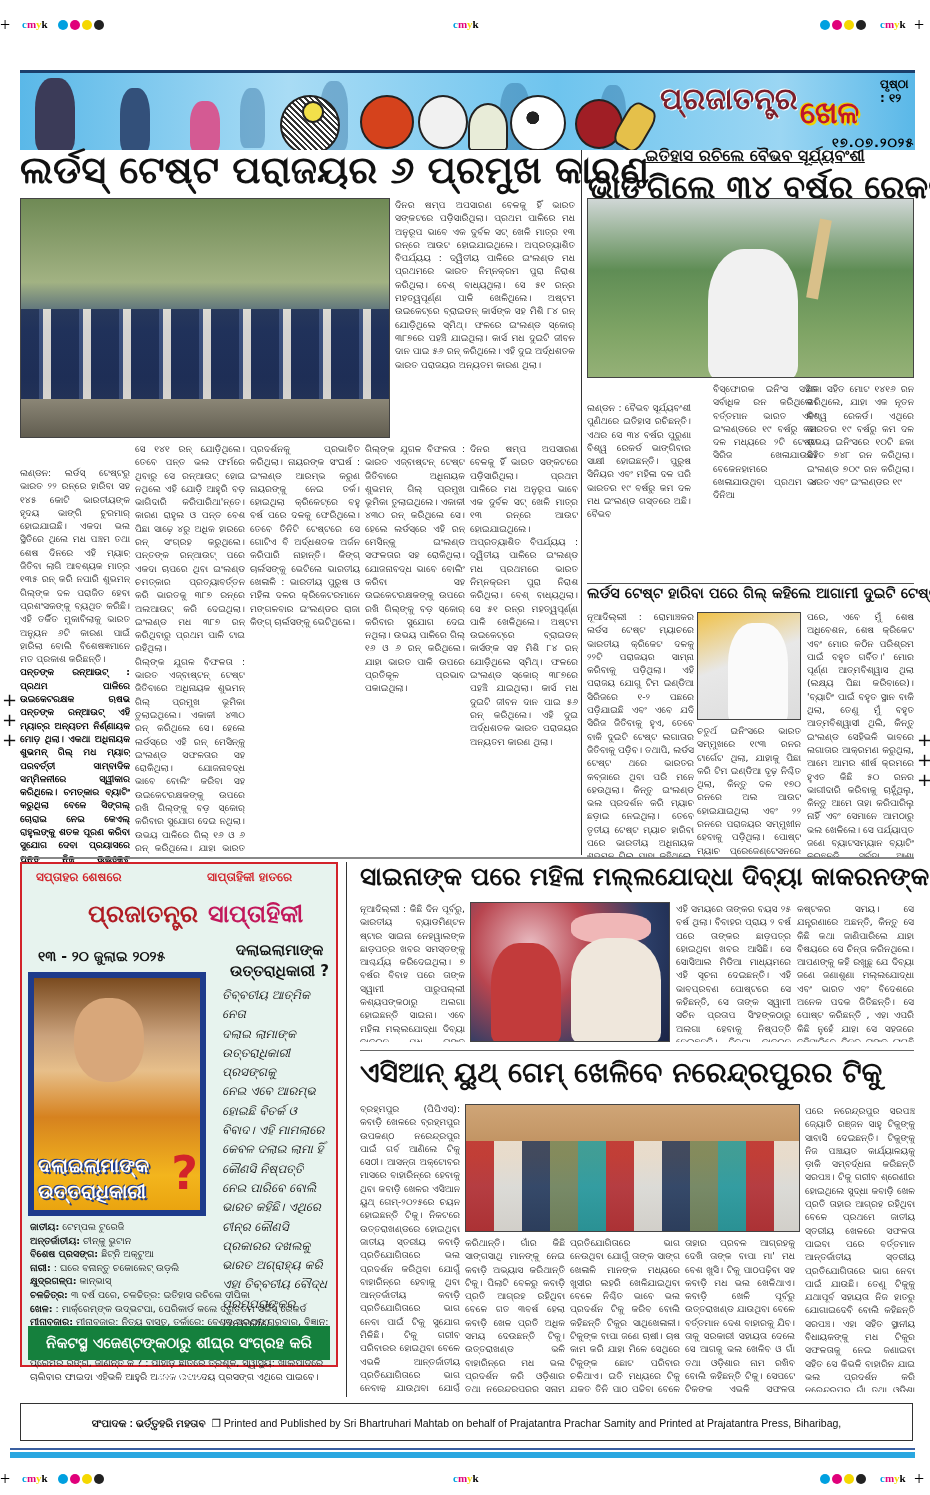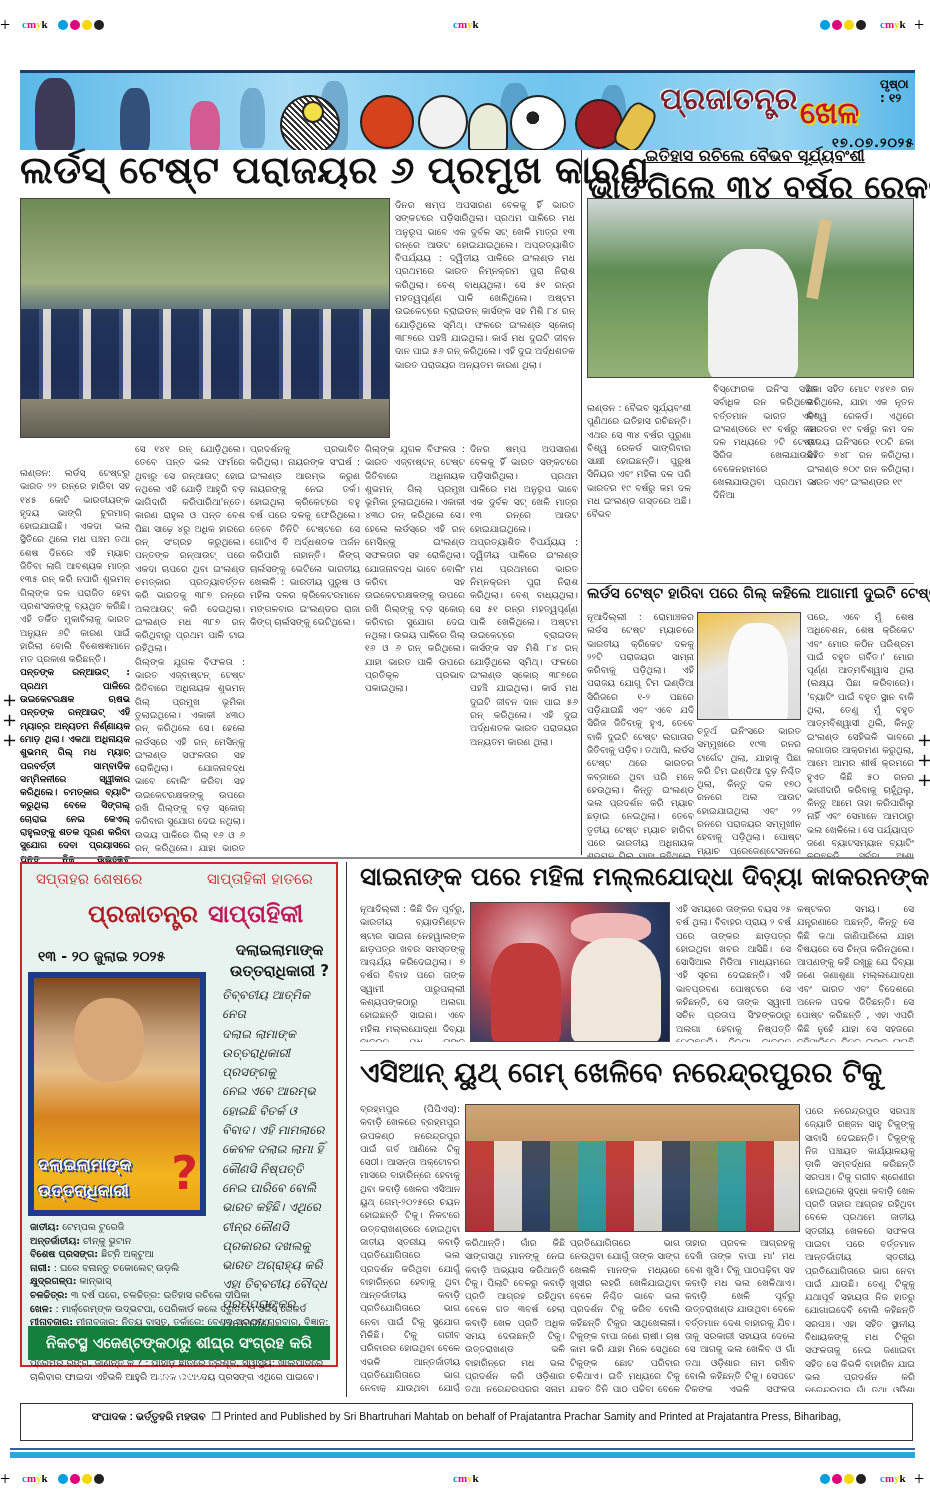--- a/index.html
+++ b/index.html
@@ -42,37 +42,37 @@
   .kabaddi-photo { background: linear-gradient(180deg, #cfa577 0%, #bd8e5c 40%, #6c8aa8 65%, #2c3b4e 100%); }
 
   .col { position: absolute; font-size: 9.2px; line-height: 13.3px; text-align: justify; color: #222; overflow: hidden; }
   .col .sub { font-weight: bold; color: #000; }
 
   .hrule { position: absolute; height: 2px; background: #888; }
   .subhead { position: absolute; font-weight: bold; white-space: nowrap; }
 
   
   .ad { position: absolute; left: 20px; top: 862px; width: 318px; height: 505px; border: 2px solid #d2232a; background: #e7f3ee; }
-  .ad-tag { position: absolute; top: 6px; font-size: 15px; font-weight: normal; color: #d2232a; }
+  .ad-tag { position: absolute; top: 6px; font-size: 12px; font-weight: bold; color: #d2232a; }
   .ad-brand { position: absolute; top: 36px; font-size: 24px; font-weight: bold; }
   .ad-date { position: absolute; left: 16px; top: 84px; font-size: 14px; font-weight: bold; }
   .ad-q { position: absolute; left: 200px; top: 76px; width: 115px; font-size: 15px; font-weight: bold; text-align: center; line-height: 21px; }
   .ad-photo { position: absolute; left: 6px; top: 108px; width: 178px; height: 244px; background: #1e3b8c; padding: 6px; }
   .ad-photo-inner { width: 100%; height: 100%; background: linear-gradient(180deg, #7a4b1f 0%, #caa27c 25%, #e7bf8a 40%, #d6821f 60%, #f3b51d 85%, #eaa40f 100%); position: relative; overflow: hidden; }
-  .ad-photo-cap { position: absolute; left: 4px; bottom: 6px; width: 160px; font-size: 16px; font-weight: bold; color: #fff; line-height: 26px;
+  .ad-photo-cap { position: absolute; left: 4px; bottom: 6px; width: 160px; font-size: 19px; font-weight: bold; color: #fff; line-height: 26px;
      text-shadow: 2px 2px 0 #1e3b8c, -1px -1px 0 #1e3b8c; }
   .ad-photo-qm { position: absolute; right: 2px; bottom: 10px; font-size: 46px; font-weight: bold; color: #d2232a; }
   .ad-blurb { position: absolute; left: 200px; top: 122px; width: 115px; font-size: 12px; line-height: 19.3px; font-style: italic; }
   .ad-list { position: absolute; left: 8px; top: 356px; width: 302px; font-size: 9.5px; line-height: 13.6px; }
   .ad-list b { font-weight: bold; }
   .ad-cta { position: absolute; left: 6px; top: 462px; width: 302px; height: 34px; background: #15803d; color: #fff; font-size: 15px; font-weight: bold;
      text-align: center; line-height: 34px; }
 
   .footer-box { position: absolute; left: 20px; top: 1403px; width: 893px; height: 38px; border: 1px solid #333; font-family: "Liberation Sans", sans-serif;
-     font-size: 10.5px; line-height: 16px; text-align: center; padding-top: 4px; }
+     font-size: 10.5px; line-height: 16px; text-align: center; padding-top: 11px; }
   .footer-box .lbl { font-weight: bold; }
   .band1 { position: absolute; left: 10px; top: 1448px; width: 905px; height: 2px; background: #3a5fa0; }
   .band2 { position: absolute; left: 10px; top: 1452px; width: 905px; height: 6px; background: #2aa7e0; }
 </style>
 </head>
 <body>
 
 <div class="regbar" style="top:16px;">
   <span class="plus" style="left:0;">+</span>
   <span class="cmyk" style="left:22px;"><span class="c">c</span><span class="m">m</span><span class="y">y</span><span class="k">k</span></span>

